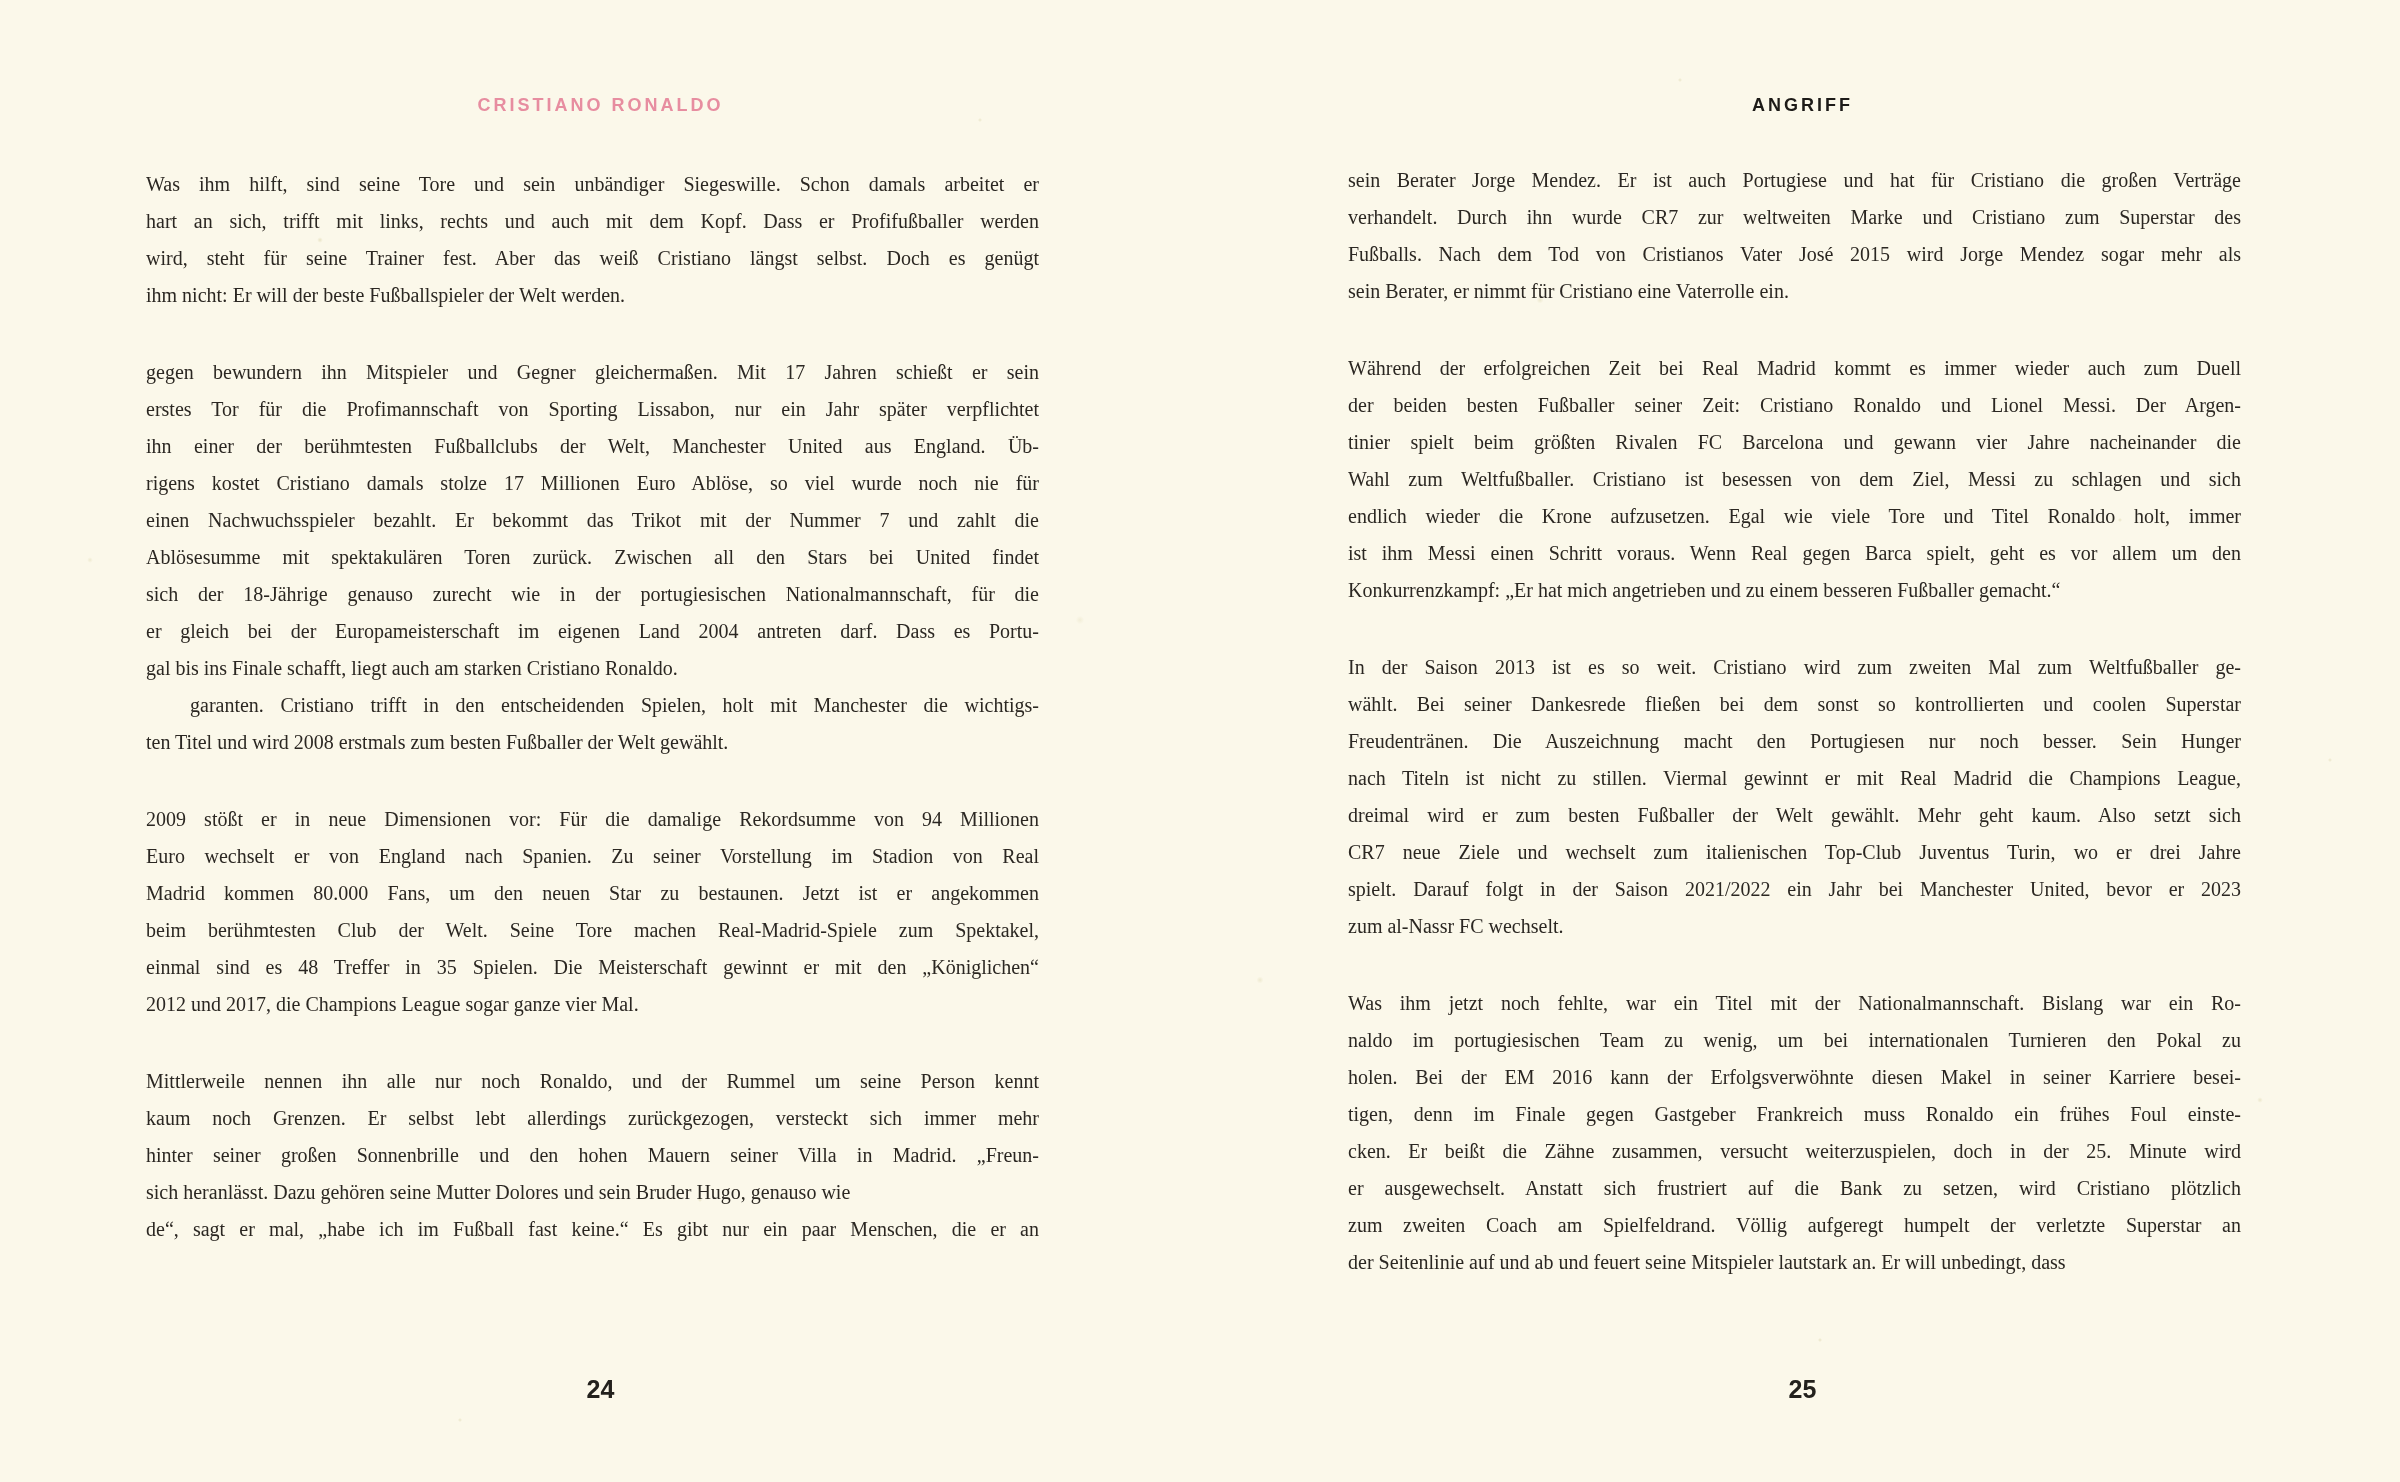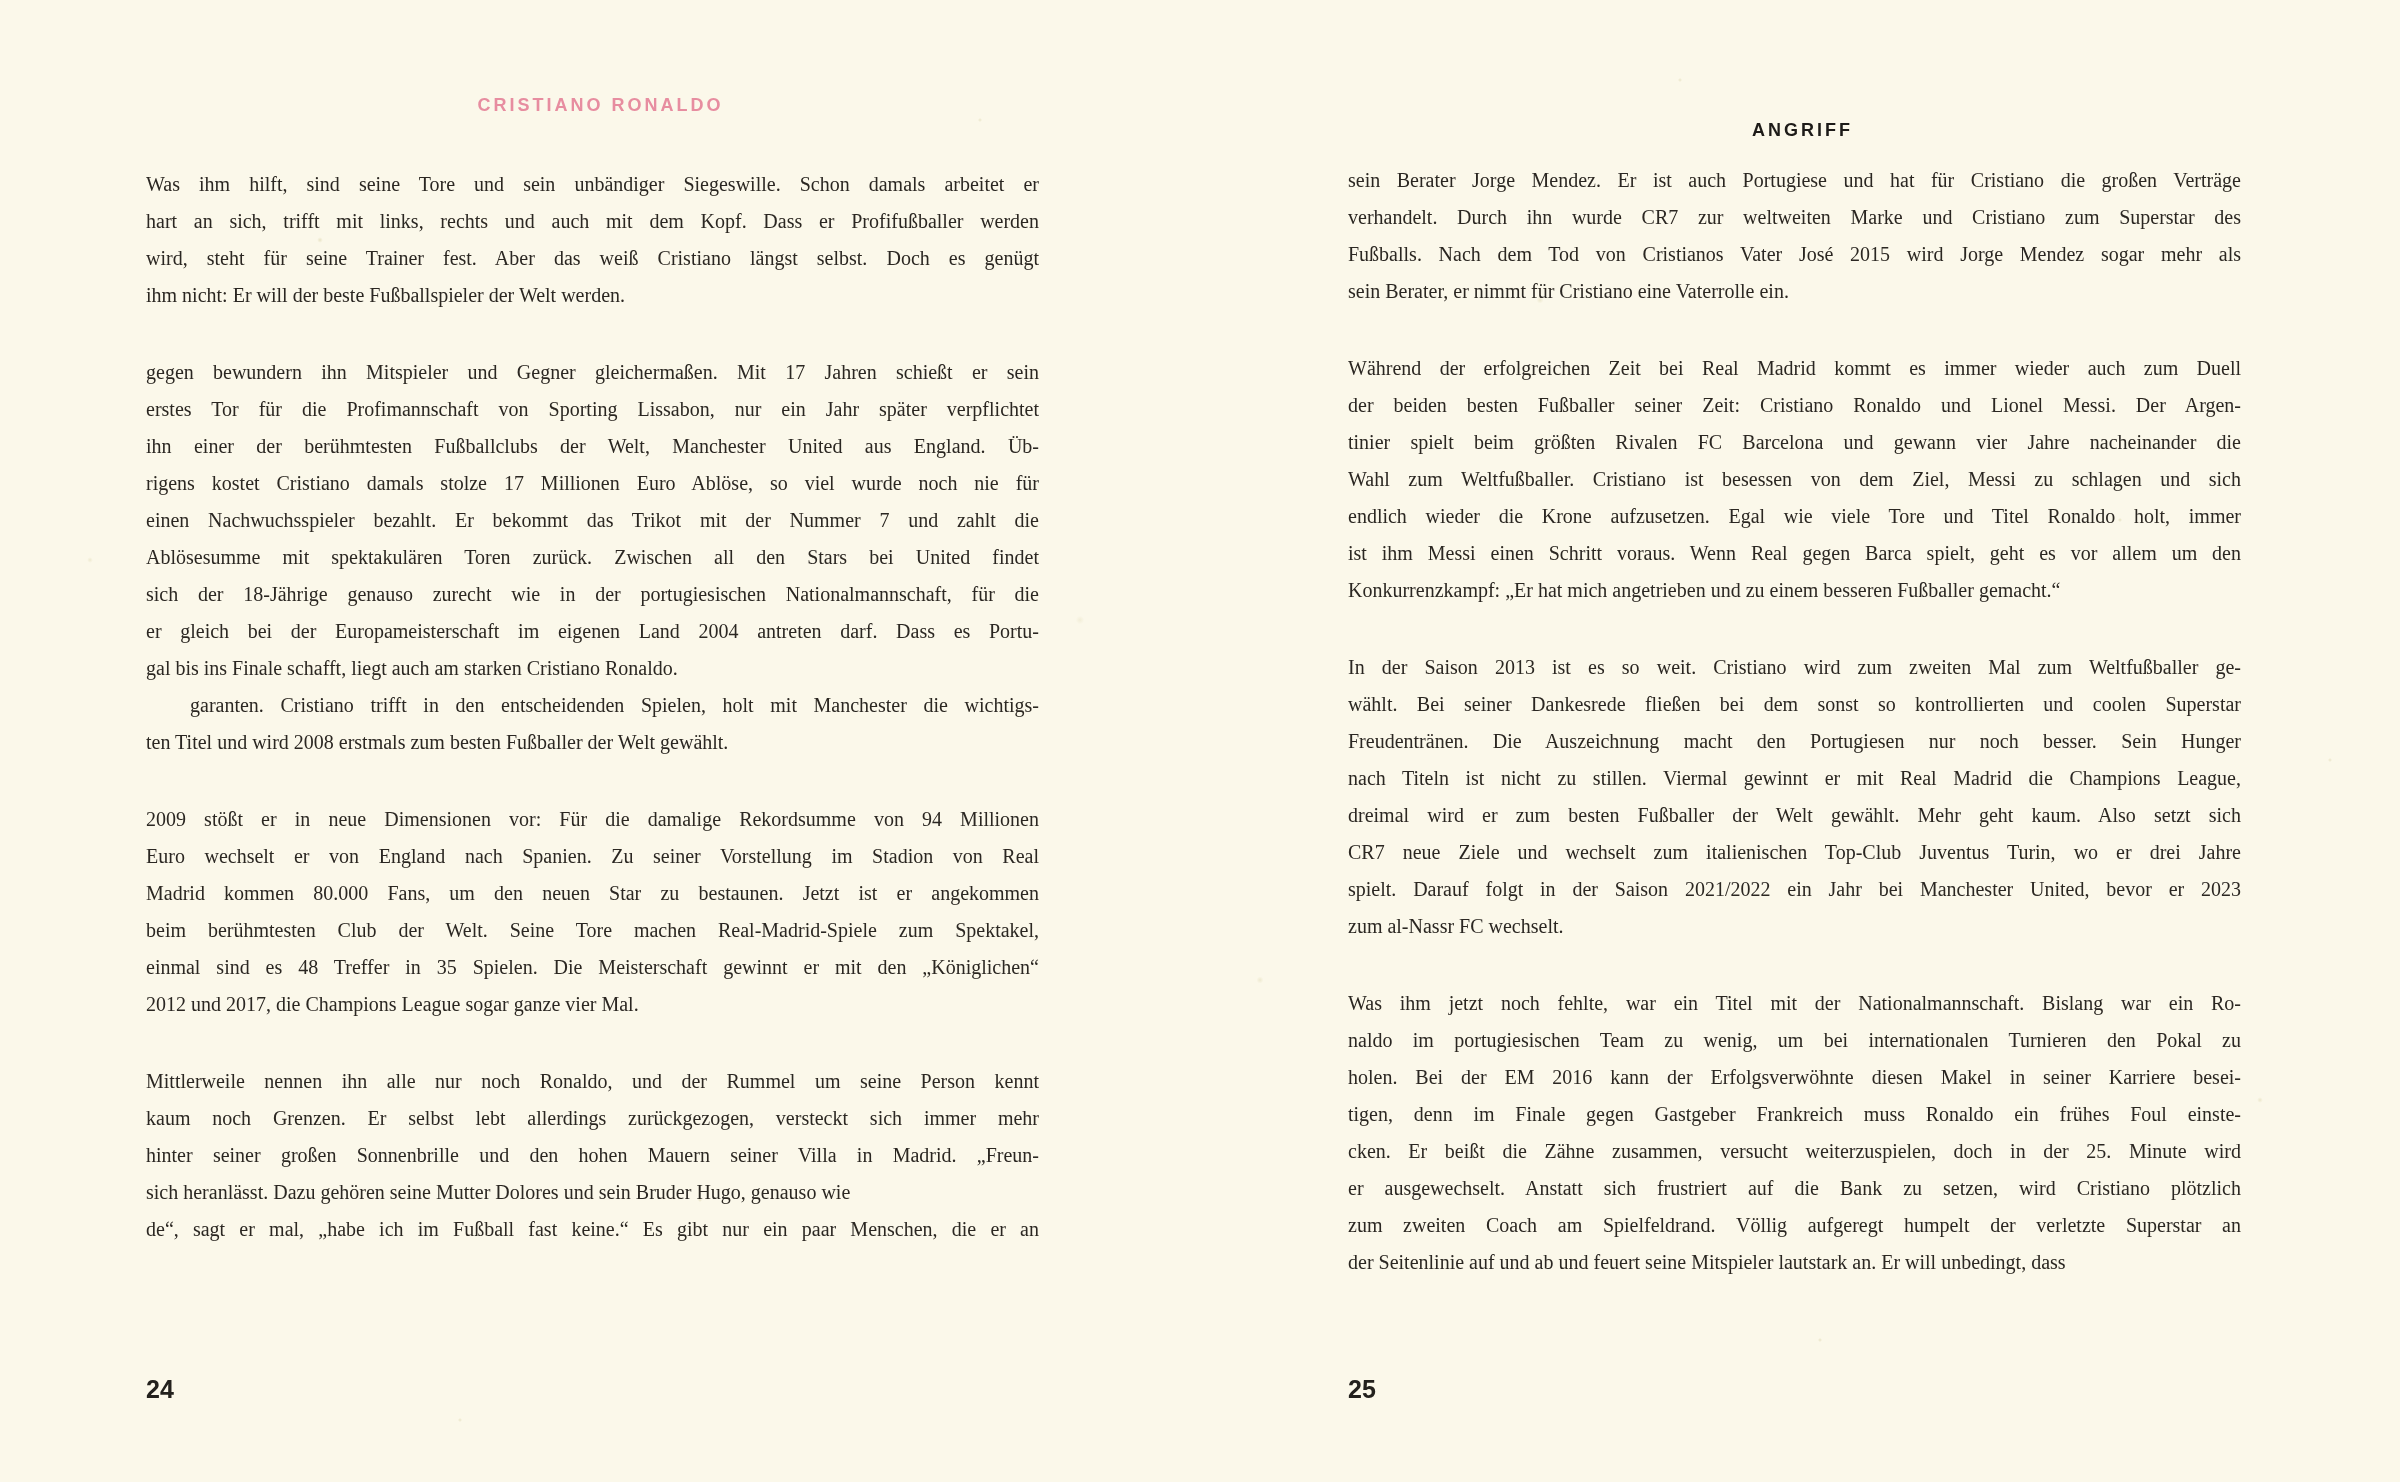--- a/index.html
+++ b/index.html
@@ -40,37 +40,37 @@
   .page{position:absolute;top:0;height:1482px;width:909px;}
   .page-left{left:146px;}
   .page-right{left:1348px;}
   .running-head{
     position:absolute;top:96px;left:0;right:0;
     font-family:"Liberation Sans", sans-serif;
     font-weight:bold;font-size:18px;line-height:18px;
     letter-spacing:3px;text-align:center;
   }
   .running-head.left{color:var(--left_header);}
-  .running-head.right{color:var(--right_header);margin-top:25px;}
+  .running-head.right{color:var(--right_header);}
   .textblock{position:absolute;left:0;right:16px;font-size:20px;}
   .page-left .textblock{top:166px;}
   .page-right .textblock{top:162px;}
   .para.gap{margin-top:40px;}
   .line{
     height:37px;line-height:37px;overflow:hidden;
     text-align:justify;text-align-last:justify;
     white-space:normal;
   }
   .line.last{text-align-last:left;}
   .para.indent .line:first-child{text-indent:44px;}
   .folio{
     position:absolute;top:1377px;left:0;right:0;
     font-family:"Liberation Sans", sans-serif;
     font-weight:bold;font-size:25px;line-height:25px;
-    text-align:left;color:var(--folio);
+    text-align:center;color:var(--folio);
   }
 </style>
 </head>
 <body>
 
 <div class="paper-texture"></div>
 
 <section class="page page-left">
   <div class="running-head left">CRISTIANO RONALDO</div>
   <div class="textblock" id="left-textblock">

